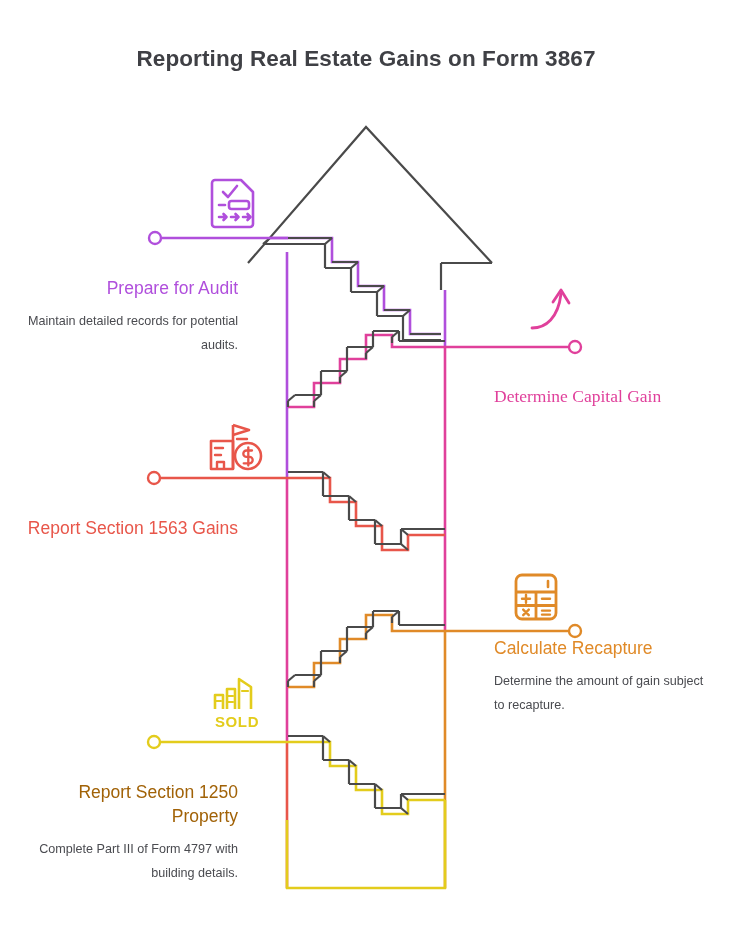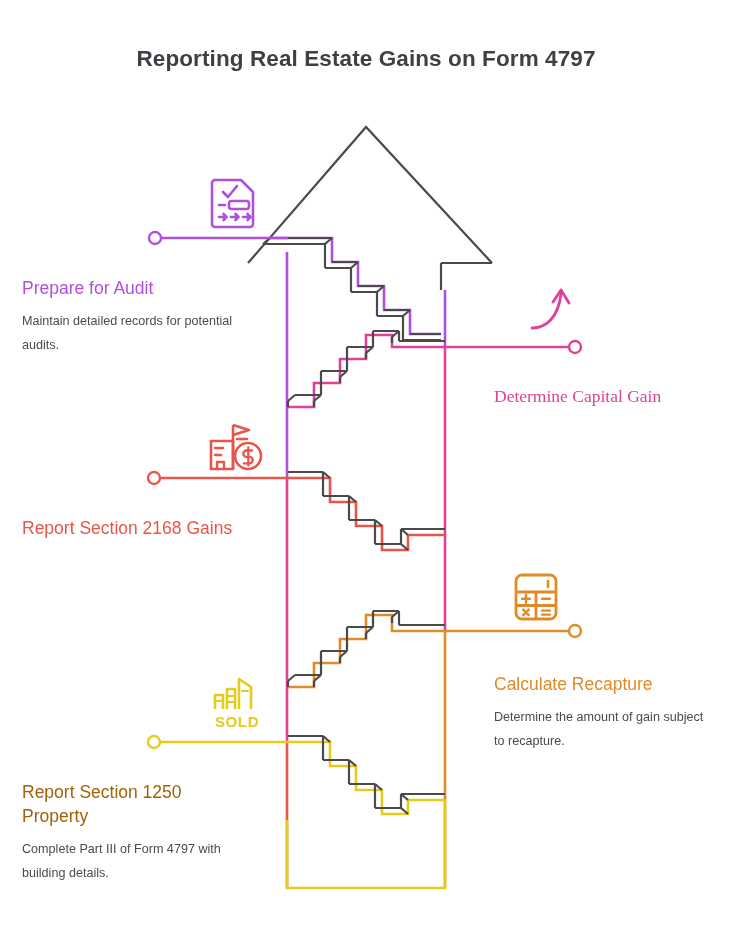--- a/index.html
+++ b/index.html
@@ -26,44 +26,44 @@
   
   .callout{position:absolute;}
   .callout .head{
     font-size:17.5px;font-weight:normal;line-height:24px;
     margin:0 0 9px 0;
   }
   .callout .body{
     font-size:12.6px;line-height:24px;color:#4a4b50;
     margin:0;font-weight:normal;
   }
-  .left-block{text-align:left;}
+  .left-block{text-align:right;}
   .right-block{text-align:left;}
 
   
   #co-audit    {left:22px; top:276px; width:216px;}
   #co-capital  {left:494px;top:384px; width:200px;font-family:Liberation Serif, serif;}
   #co-1231     {left:22px; top:516px; width:216px;}
-  #co-recapture{left:494px;top:672px; width:212px;}
+  #co-recapture{left:494px;top:636px; width:212px;}
   #co-1250     {left:22px; top:780px; width:216px;}
 
   
   .icon-wrap{position:absolute;margin-left:20px;}
   #icn-audit    {left:186px;top:174px;}
   #icn-curve    {left:508px;top:284px;}
   #icn-building {left:187px;top:419px;}
   #icn-calc     {left:492px;top:571px;}
   #icn-sold     {left:189px;top:675px;}
 </style>
 </head>
 <body>
 
 <div id="stage">
 
-  <div class="title">Reporting Real Estate Gains on Form 4797</div>
+  <div class="title">Reporting Real Estate Gains on Form 3867</div>
 
   <svg class="graphic" viewBox="0 0 732 948">
 
     <g>
       <path d="M 248 263 L 366 127 L 492 263" fill="none" stroke="#4a4a4a" stroke-width="2.2" stroke-linejoin="miter" stroke-linecap="butt"></path>
       <path d="M 441 263 L 492 263" fill="none" stroke="#4a4a4a" stroke-width="2.2"></path>
       <path d="M 441 263 L 441 290" fill="none" stroke="#4a4a4a" stroke-width="2.2"></path>
     </g>
 
     <g>
@@ -234,21 +234,21 @@
   <div class="callout left-block" id="co-audit">
     <p class="head" style="color:#b04fdc">Prepare for Audit</p>
     <p class="body">Maintain detailed records for potential audits.</p>
   </div>
 
   <div class="callout right-block" id="co-capital">
     <p class="head" style="color:#e0409b">Determine Capital Gain</p>
   </div>
 
   <div class="callout left-block" id="co-1231">
-    <p class="head" style="color:#e8564a">Report Section 2168 Gains</p>
+    <p class="head" style="color:#e8564a">Report Section 1563 Gains</p>
   </div>
 
   <div class="callout right-block" id="co-recapture">
     <p class="head" style="color:#e08a28">Calculate Recapture</p>
     <p class="body">Determine the amount of gain subject to recapture.</p>
   </div>
 
   <div class="callout left-block" id="co-1250">
     <p class="head" style="color:#a16207">Report Section 1250 Property</p>
     <p class="body">Complete Part III of Form 4797 with building details.</p>

